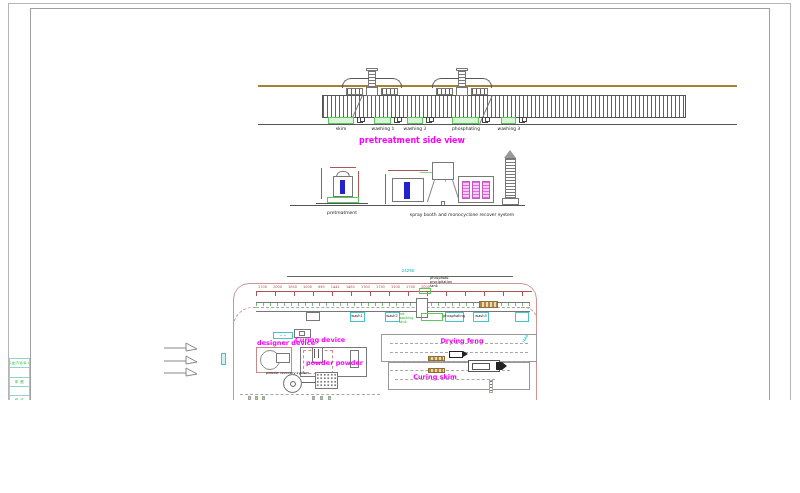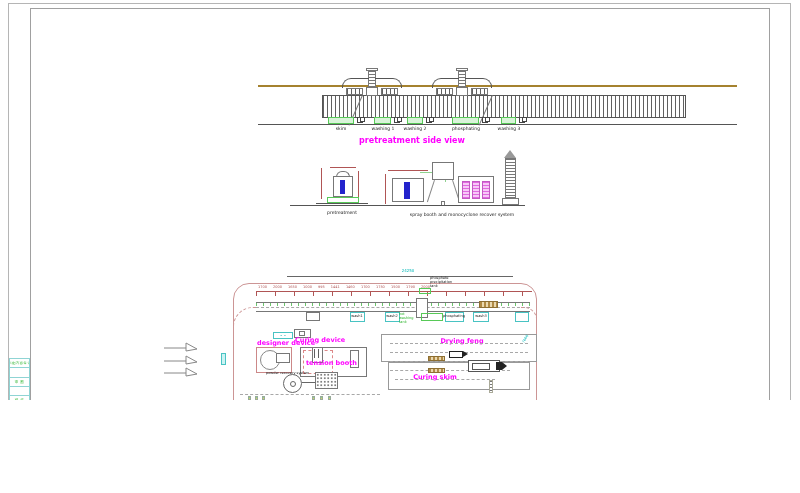--- a/index.html
+++ b/index.html
@@ -187,21 +187,21 @@
 
   <div class="box" style="left:294px;top:329px;width:17px;height:9px"></div>
   <div class="box" style="left:299px;top:331px;width:6px;height:5px"></div>
   <div class="lbl mag" style="left:295px;top:337px">Curing device</div>
 
   <div class="box" style="left:300px;top:347px;width:67px;height:30px"></div>
   <div class="abs" style="left:303px;top:350px;width:30px;height:24px;border:1px dashed #dd8888"></div>
   <div class="box" style="left:312px;top:347px;width:11px;height:16px"></div>
   <div class="abs hatchv" style="left:314px;top:349px;width:6px;height:9px"></div>
   <div class="box" style="left:350px;top:350px;width:9px;height:18px"></div>
-  <div class="lbl mag" style="left:306px;top:360px">tension booth</div>
+  <div class="lbl mag" style="left:306px;top:360px">powder powder</div>
 
   <div class="lbl t35" style="left:266px;top:371px">powder recovery system</div>
   <div class="abs" style="left:283px;top:374px;width:19px;height:19px;border:1px solid #666;border-radius:50%"></div>
   <div class="abs" style="left:290px;top:381px;width:6px;height:6px;border:1px solid #666;border-radius:50%"></div>
   <div class="ln" style="left:302px;top:382px;width:13px;height:1px;background:#666"></div>
   <div class="box dots" style="left:315px;top:372px;width:23px;height:17px"></div>
 
   <div class="dashgray" style="left:240px;top:394px;width:140px"></div>
   <div class="hang" style="left:248px;top:396px"></div>
   <div class="hang" style="left:255px;top:396px"></div>

